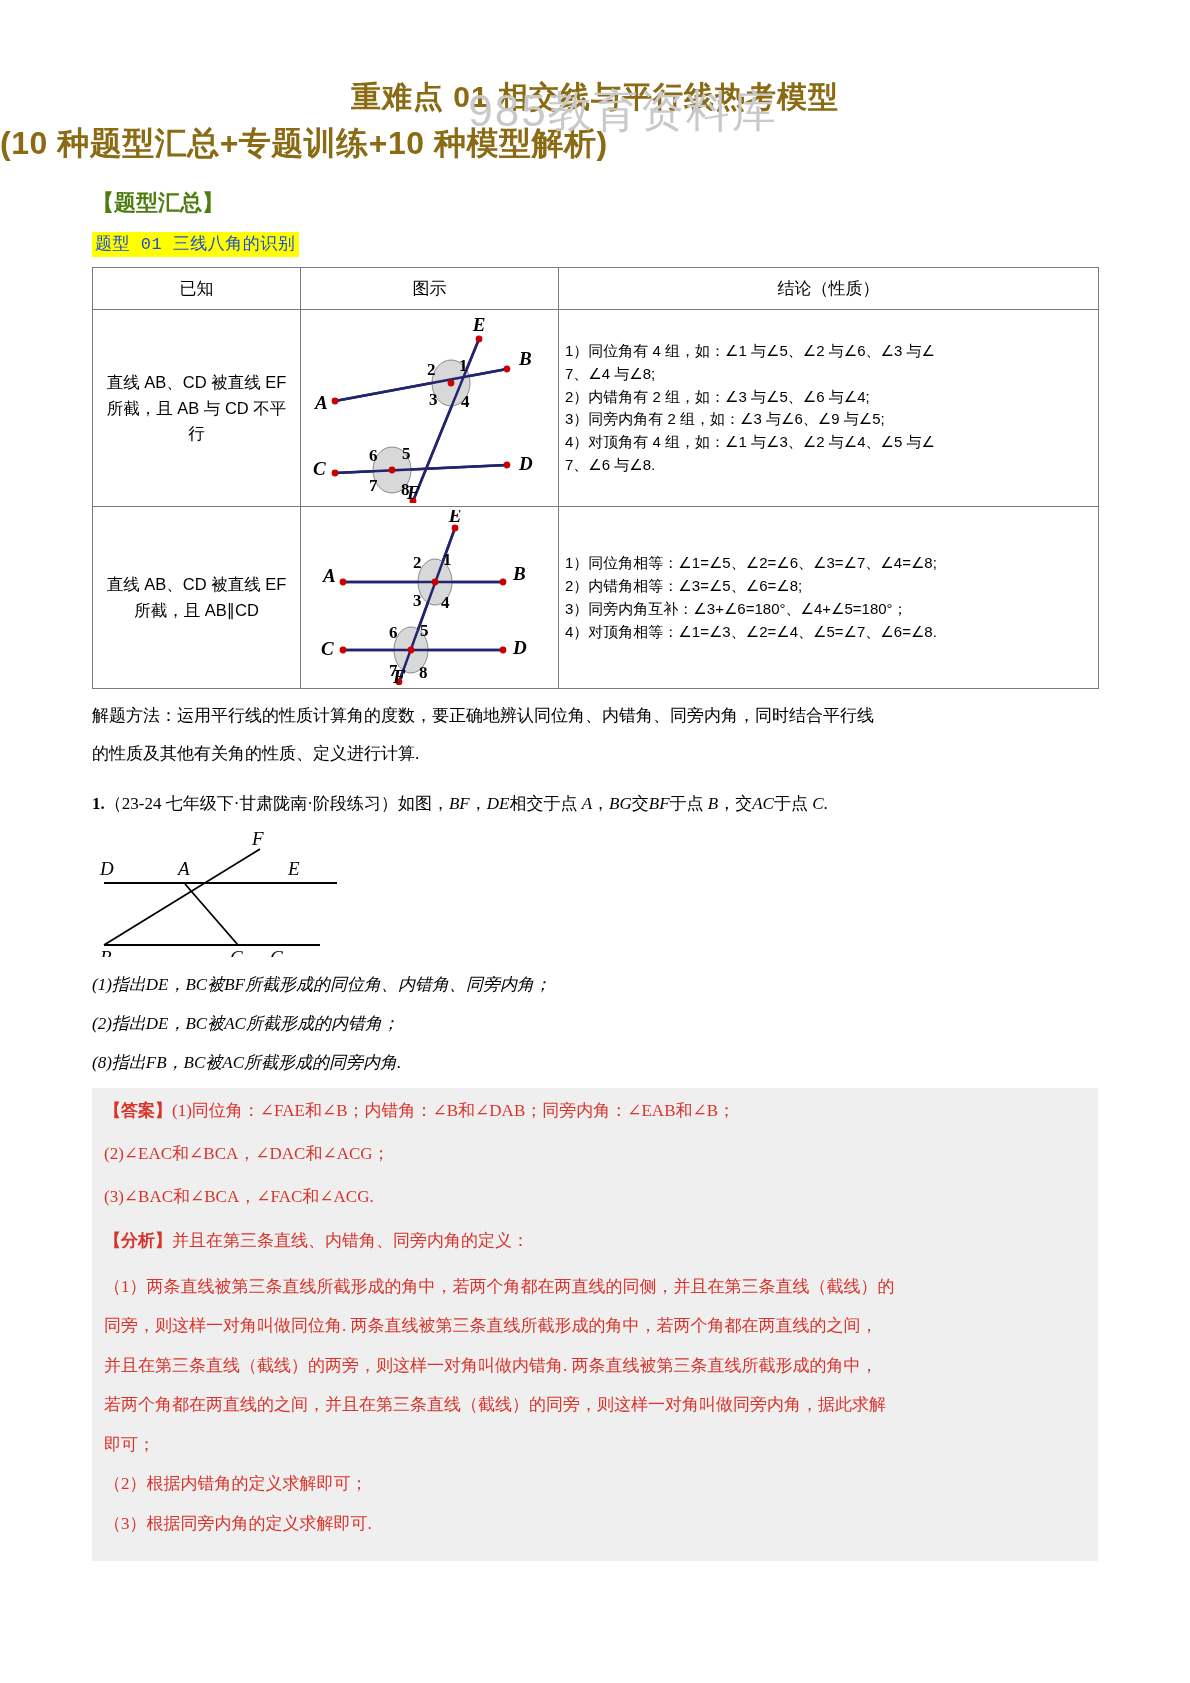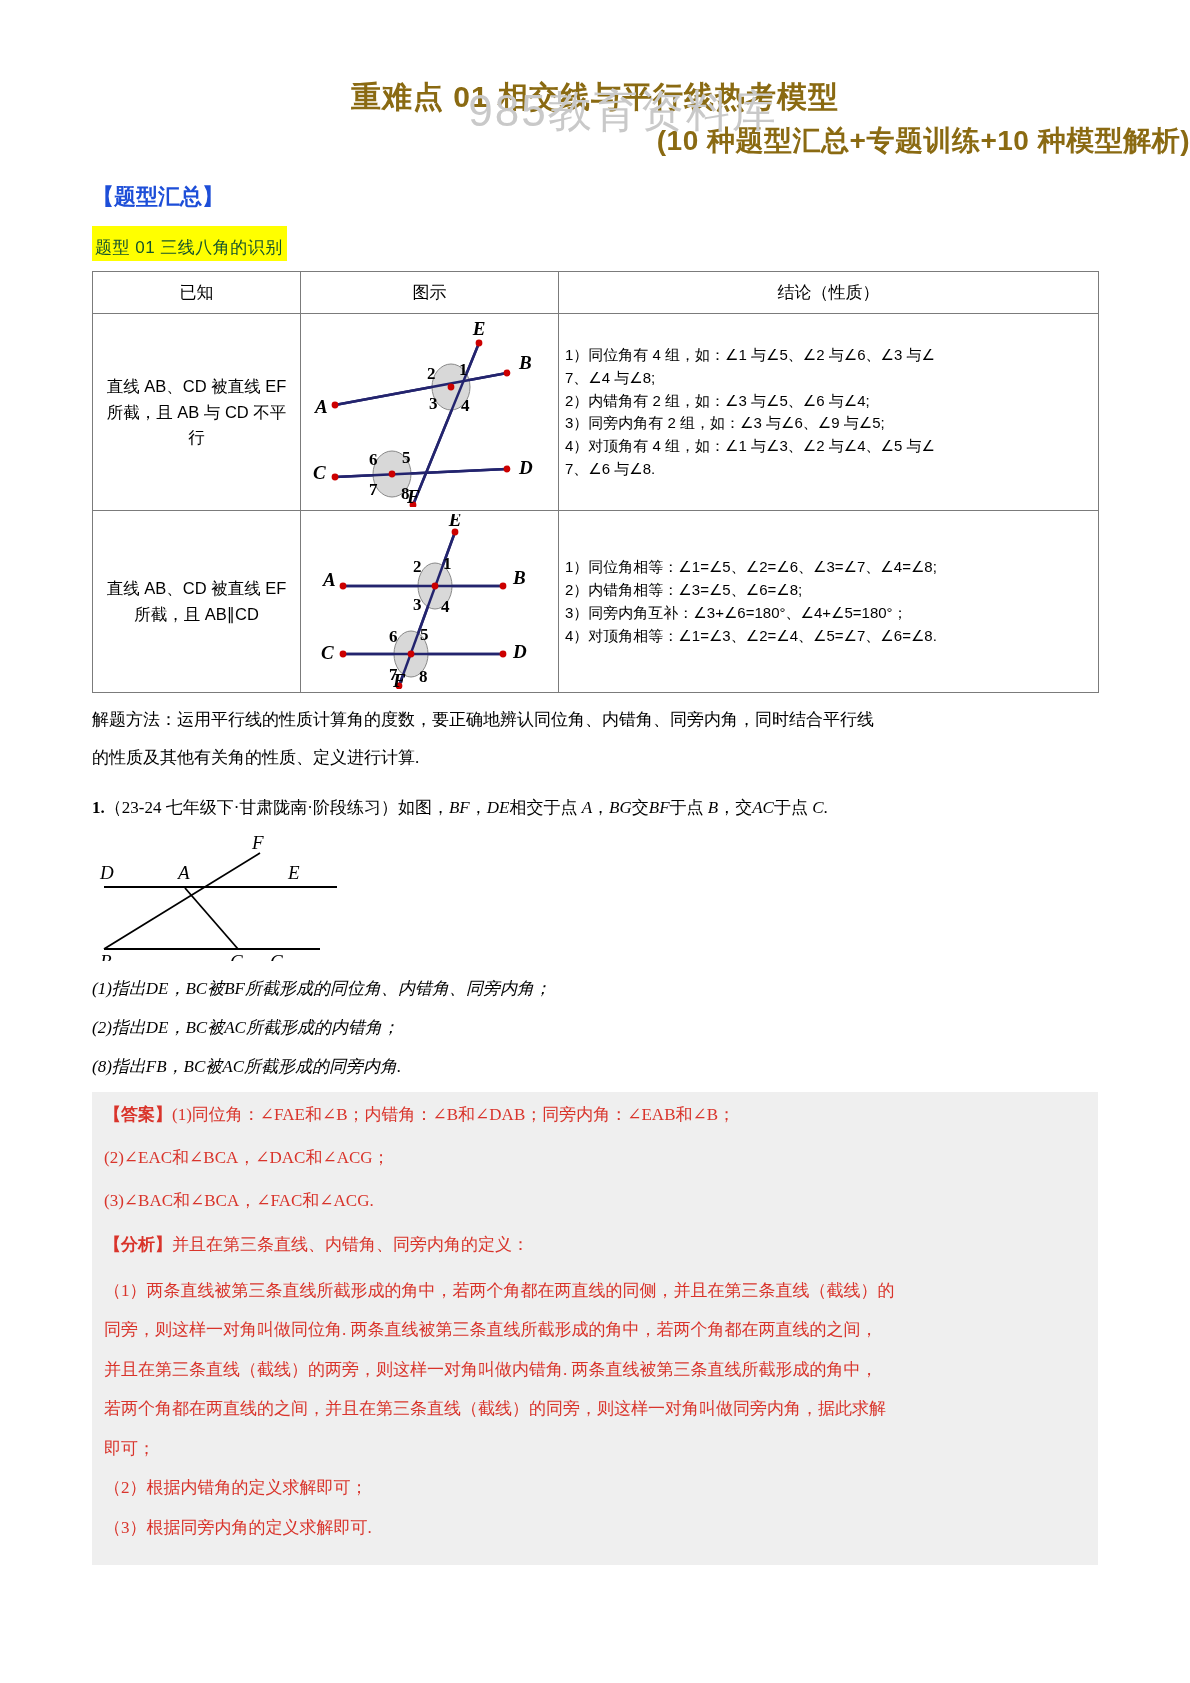--- a/index.html
+++ b/index.html
@@ -34,45 +34,45 @@
     margin-top:78px;
     text-align:center;
     font-family:"Liberation Sans","DejaVu Sans",sans-serif;
     font-size:30px;
     font-weight:bold;
     color:#8a6a12;
     letter-spacing:1px;
     line-height:1.28;
   }
   .doc-subtitle {
-    text-align:right;
-    font-family:"Liberation Sans","DejaVu Sans",sans-serif;
-    font-size:28px;
+    text-align:left;
+    font-family:"Liberation Sans","DejaVu Sans",sans-serif;
+    font-size:32px;
     font-weight:bold;
     color:#8a6a12;
     letter-spacing:0.5px;
     margin-top:6px;
   }
 
   .content { padding:0 92px 0 92px; }
 
   .section-head {
     font-family:"Liberation Sans","DejaVu Sans",sans-serif;
     font-size:22px;
     font-weight:bold;
-    color:#1d4ed8;
+    color:#4d7c0f;
     margin-top:22px;
   }
   .topic-tag {
     display:inline-block;
     background:#ffff00;
     font-size:17px;
-    font-family:Liberation Sans, sans-serif;
-    color:#14532d;
-    padding:10px 4px 2px 3px;
+    font-family:Liberation Mono, monospace;
+    color:#1d4ed8;
+    padding:0 4px 2px 3px;
     margin-top:14px;
     letter-spacing:0.5px;
   }
 
   
   table.kb {
     border-collapse:collapse;
     width:1006px;
     margin-top:10px;
     table-layout:fixed;

